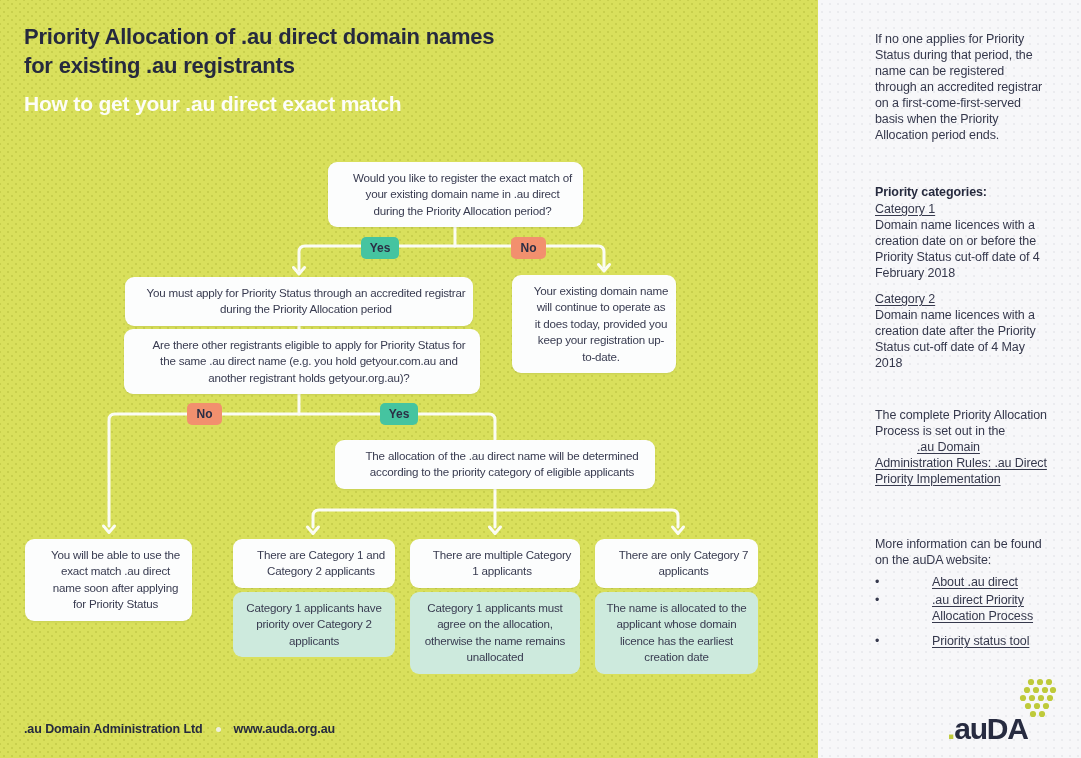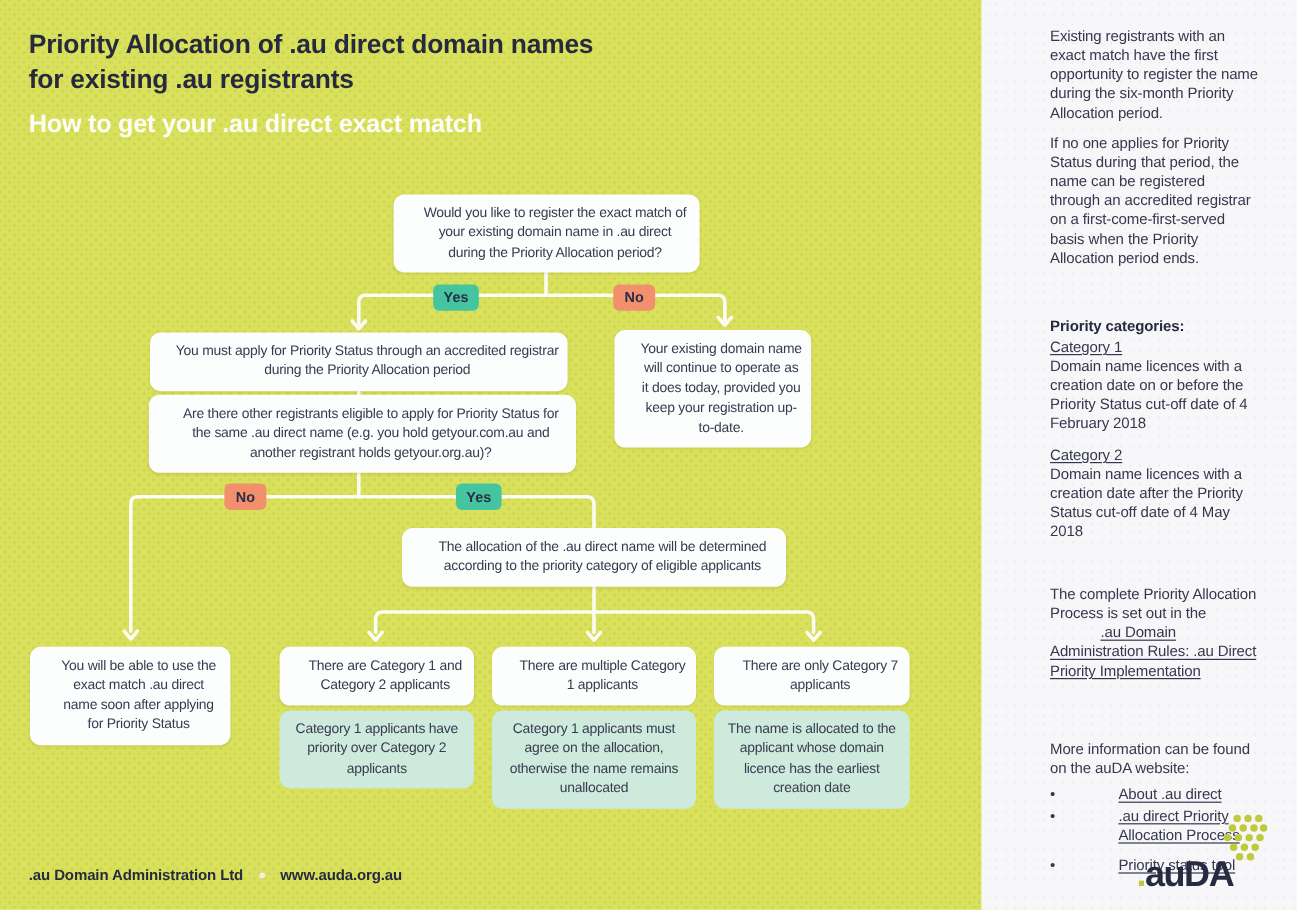--- a/index.html
+++ b/index.html
@@ -134,21 +134,20 @@
   <div class="mbox" style="left:595px;top:592px;width:163px;min-height:78px">The name is allocated to the applicant whose domain licence has the earliest creation date</div>
 
   <div class="footer">
     <span>.au Domain Administration Ltd</span>
     <span class="sep"></span>
     <span>www.auda.org.au</span>
   </div>
 </div>
 
 <div class="sidebar">
-  <p>Existing registrants with an exact match have the  first opportunity to register the name during the six-month Priority Allocation period.</p>
   <p class="sb-p2">If no one applies for Priority Status during that period, the name can be registered through an accredited registrar on a first-come-first-served basis when the Priority Allocation period ends.</p>
 
   <p class="cat-heading">Priority categories:</p>
   <p class="cat-label">Category 1</p>
   <p>Domain name licences with a creation date on or before the Priority Status cut-off date of 4 February 2018</p>
   <p class="cat-label second">Category 2</p>
   <p>Domain name licences with a creation date after the Priority Status cut-off date of 4 May 2018</p>
 
   <p class="process"><span>The complete Priority Allocation Process is set out in the </span><span class="sb-link">.au Domain Administration Rules: .au Direct Priority Implementation</span></p>
 

